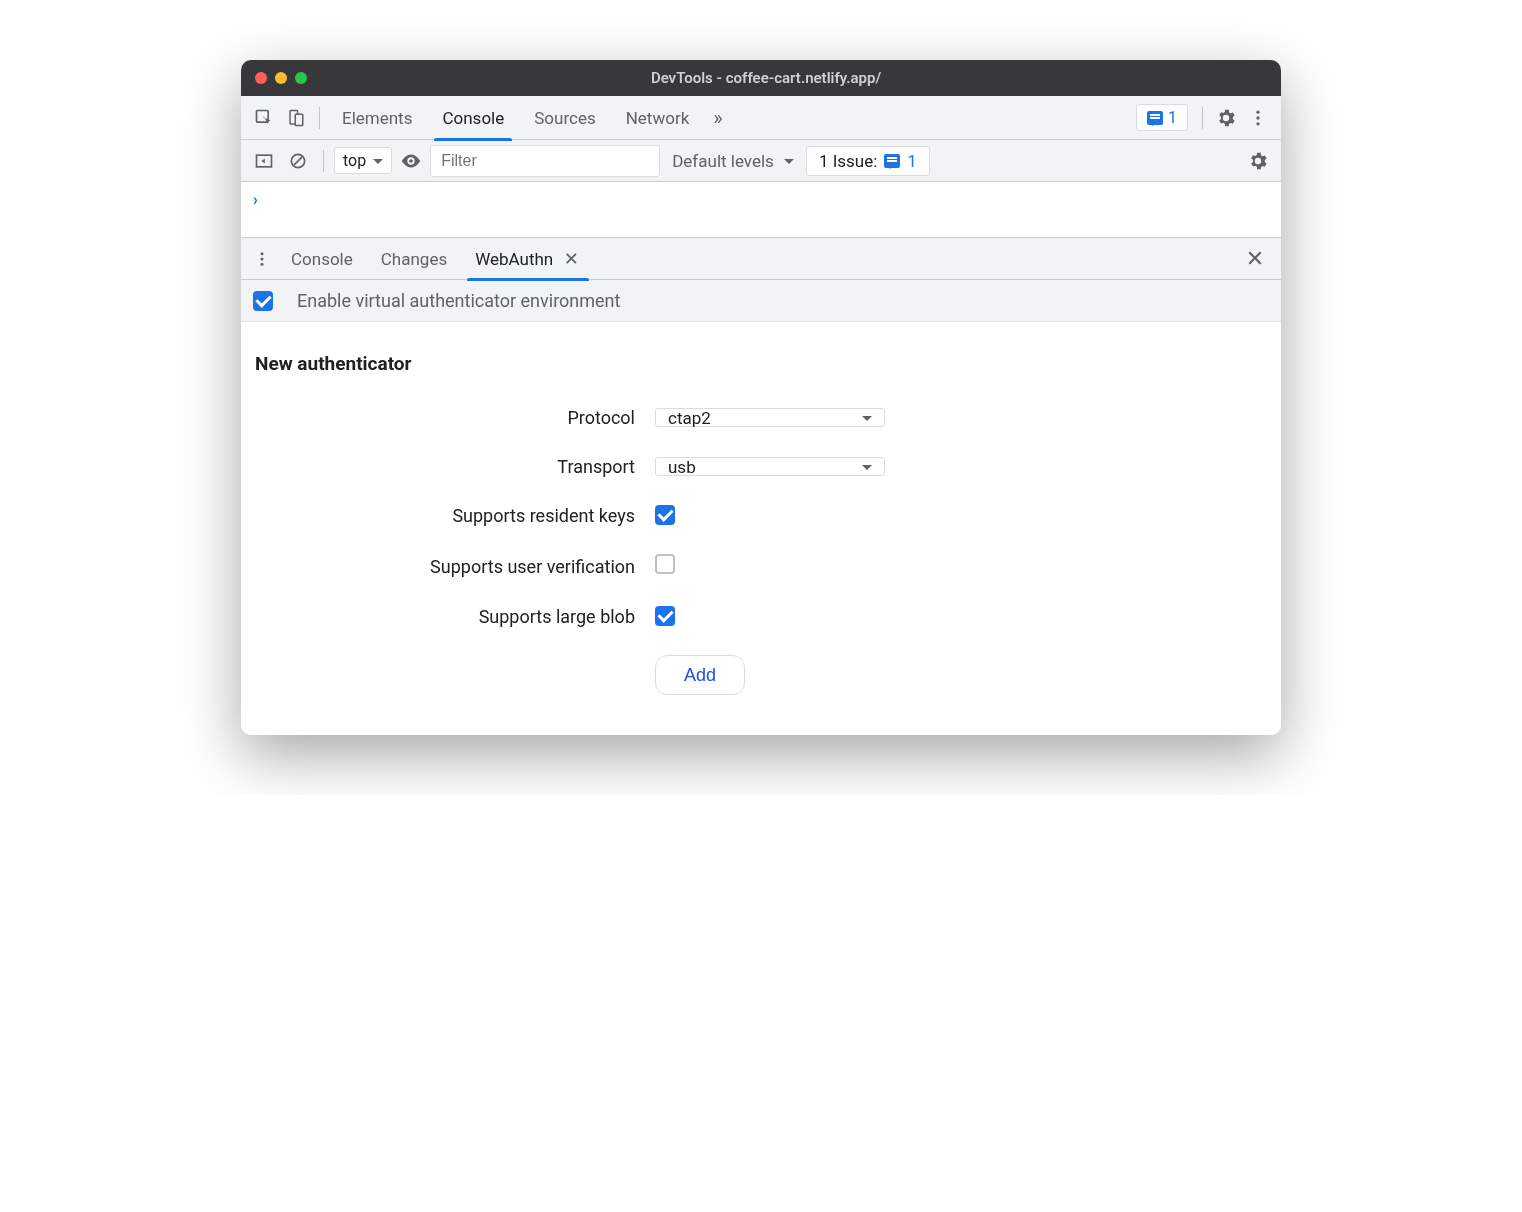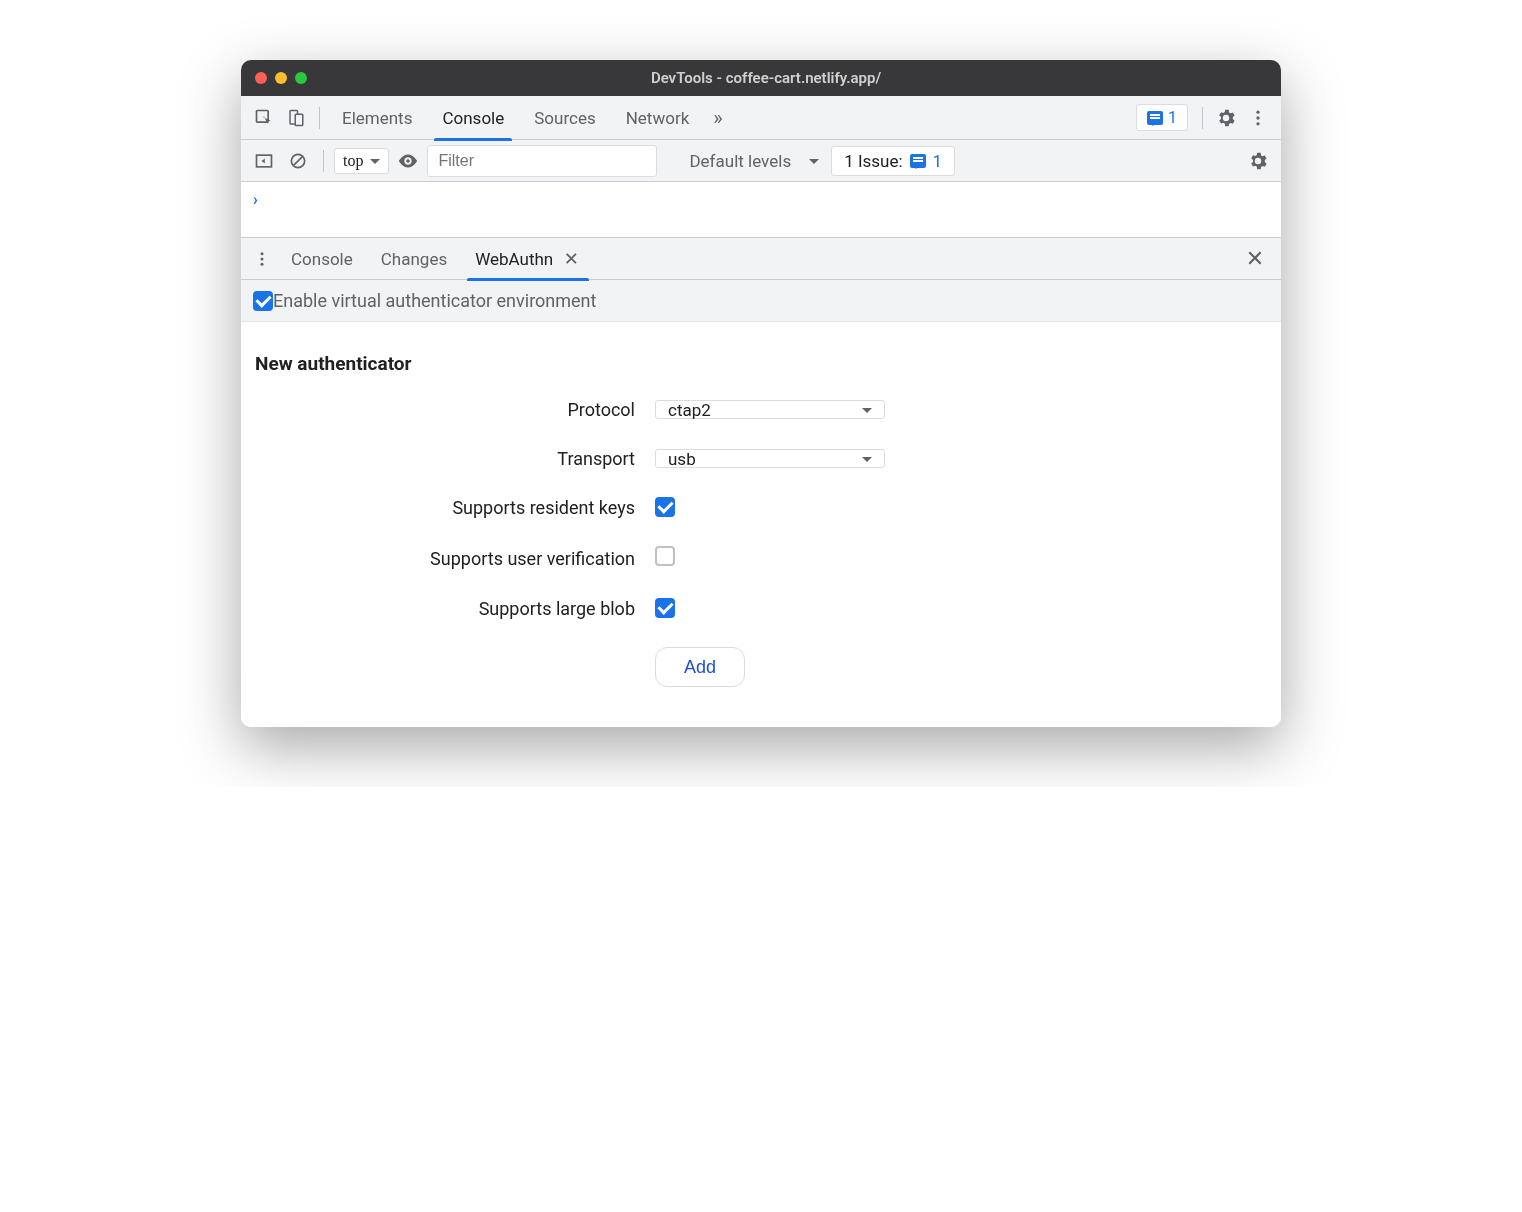--- a/index.html
+++ b/index.html
@@ -138,41 +138,39 @@
     .ctx-picker {
       border: 1px solid #dadce0;
       border-radius: 3px;
       padding: 3px 8px;
       background: #fff;
       color: #202124;
       display: inline-flex;
       align-items: center;
       gap: 5px;
       cursor: pointer;
-      font-family: Liberation Serif, serif;
     }
     .filter-input {
       border: 1px solid #dadce0;
       border-radius: 3px;
       padding: 15px 10px;
       font-size: 16px;
       color: #5f6368;
       width: 230px;
       height: 30px;
       background: #fff;
     }
     .levels-picker {
       color: #5f6368;
       padding: 3px 8px;
       display: inline-flex;
       align-items: center;
-      gap: 16px;
+      gap: 8px;
       cursor: pointer;
       font-size: 17px;
-      margin-left: 20px;
     }
     .issues-btn {
       border: 1px solid #dadce0;
       border-radius: 3px;
       padding: 4px 12px;
       background: #fff;
       display: inline-flex;
       align-items: center;
       gap: 7px;
       cursor: pointer;
@@ -218,21 +216,21 @@
     .close-x {
       color: #5f6368; font-size: 18px; cursor: pointer;
       width: 20px; display: inline-flex; justify-content: center;
     }
     .enable-row {
       background: #f1f3f4;
       border-bottom: 1px solid #e4e4e4;
       padding: 10px 12px;
       display: flex;
       align-items: center;
-      gap: 0;
+      gap: 24px;
     }
     .checkbox {
       width: 20px; height: 20px;
       border: 2px solid #bdc1c6;
       border-radius: 4px;
       background: #fff;
       display: inline-flex;
       align-items: center;
       justify-content: center;
       cursor: pointer;
@@ -251,21 +249,21 @@
     }
     .enable-label { font-size: 18px; color: #5f6368; }
     .panel-body {
       padding: 30px 14px 40px;
       background: #fff;
     }
     .section-title {
       font-size: 19px;
       font-weight: 700;
       color: #202124;
-      margin-bottom: 24px;
+      margin-bottom: 32px;
     }
     .form-grid {
       display: grid;
       grid-template-columns: 400px auto;
       row-gap: 28px;
       align-items: center;
     }
     .form-label {
       text-align: right;
       padding-right: 20px;

